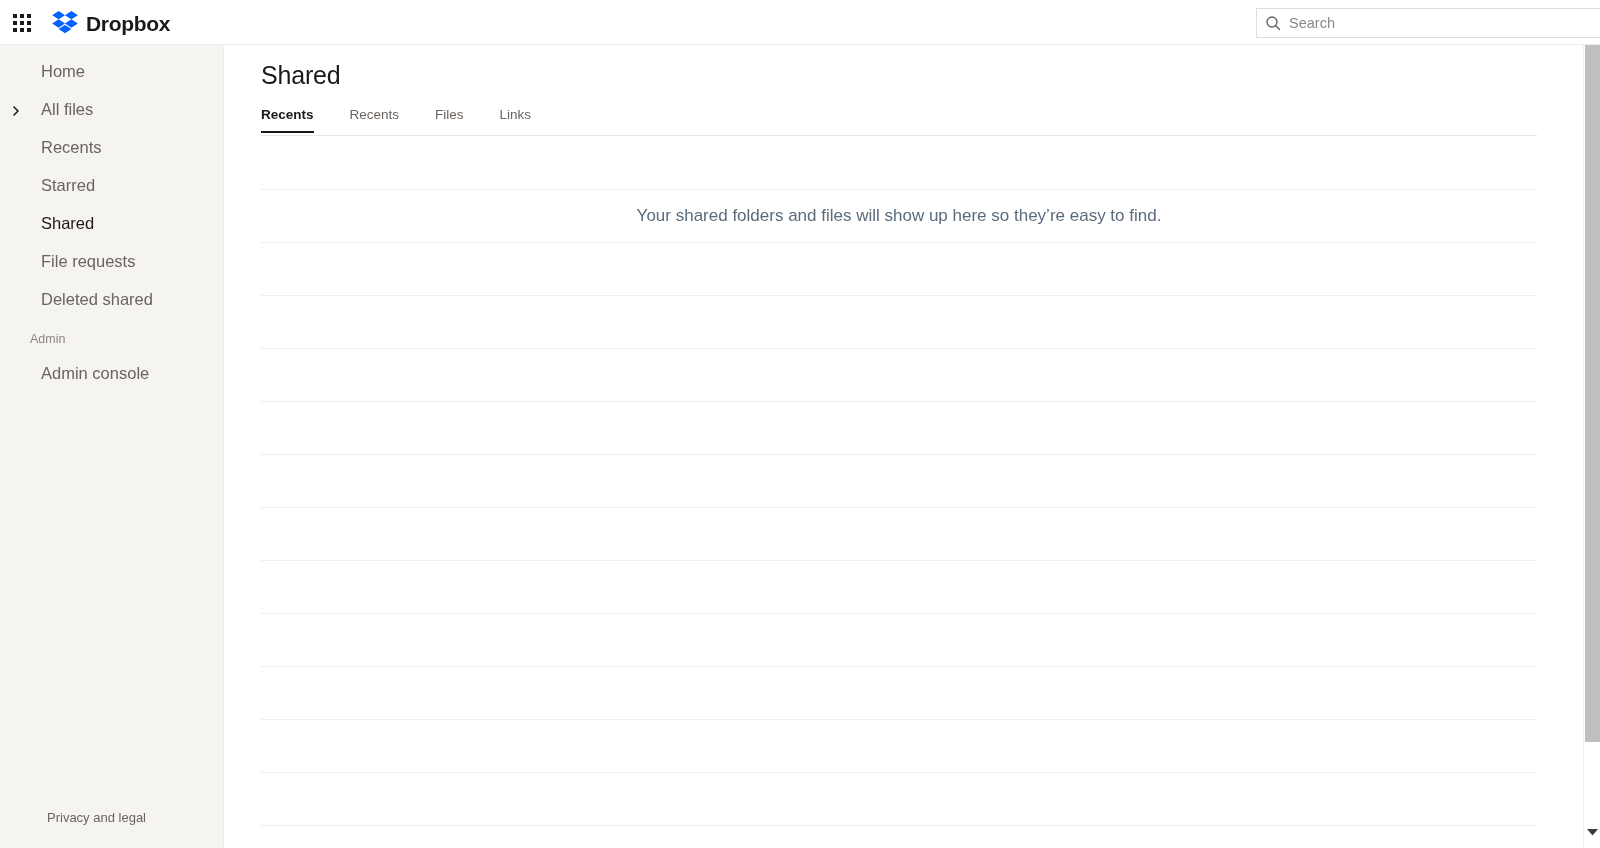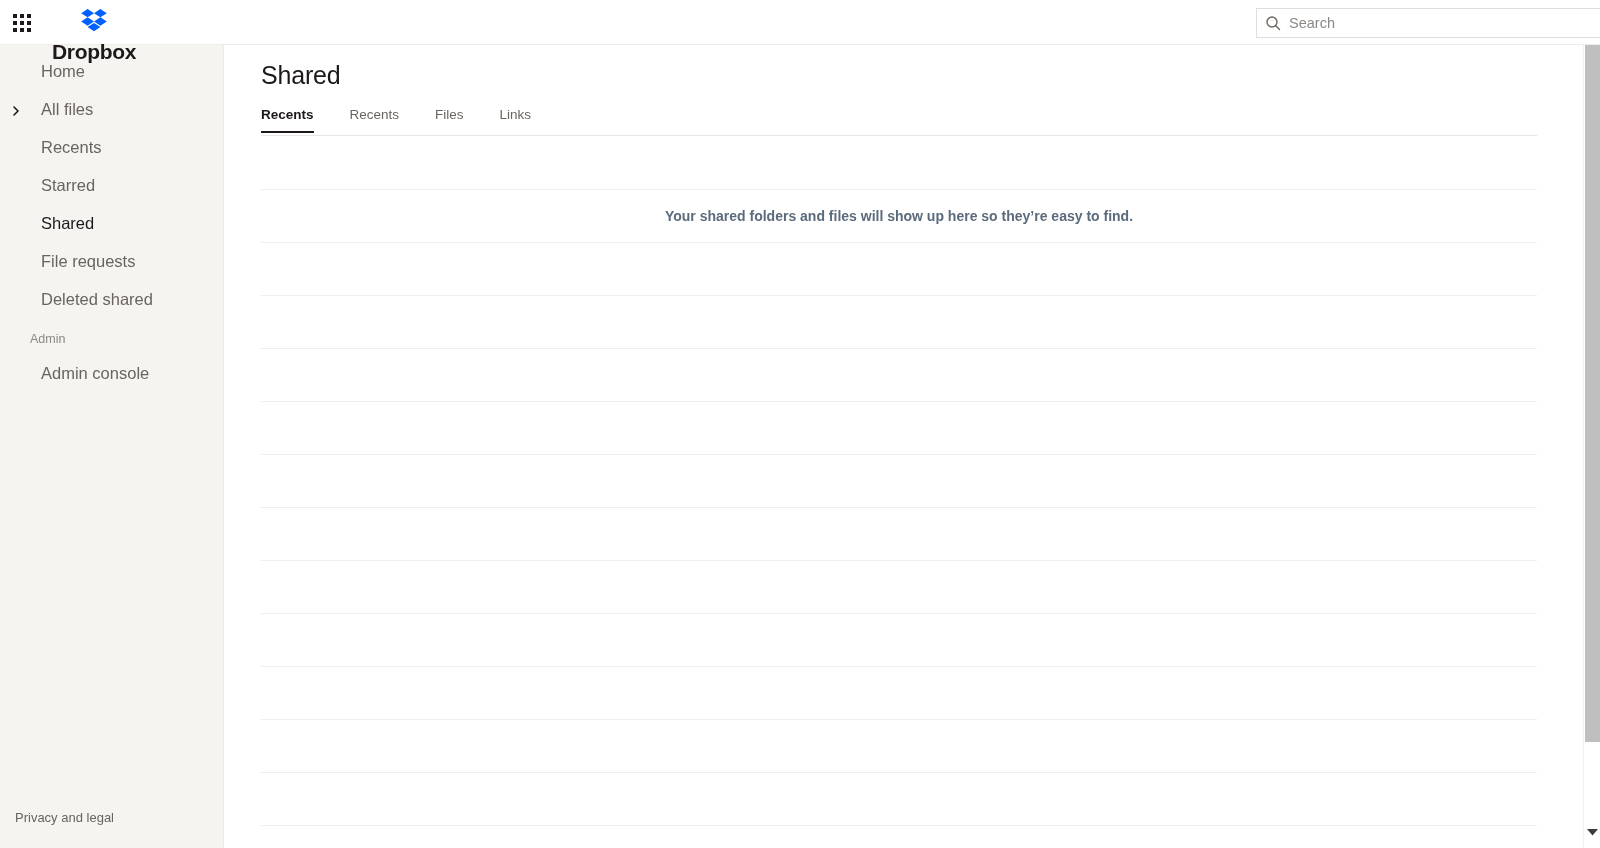--- a/index.html
+++ b/index.html
@@ -54,21 +54,20 @@
 
   .brand {
     position: absolute;
     left: 52px;
     top: 9px;
     height: 28px;
     display: flex;
     align-items: center;
     gap: 8px;
     cursor: pointer;
-    flex-direction: column;
   }
   .brand svg { display: block; }
   .brand-text {
     font-size: 21px;
     font-weight: bold;
     color: #1e1919;
     letter-spacing: -0.3px;
     line-height: 1;
   }
 
@@ -155,21 +154,21 @@
     font-size: 12.5px;
     color: #8d8884;
     margin-top: 6px;
   }
 
   .sidebar-footer {
     position: absolute;
     left: 0;
     bottom: 22px;
     width: 224px;
-    padding-left: 15px;
+    padding-left: 47px;
   }
   .footer-link {
     font-size: 13px;
     color: #6a645f;
     cursor: pointer;
     line-height: 1;
   }
 
   
   .main {
@@ -234,22 +233,22 @@
   }
   .row {
     height: 53px;
     border-bottom: 1px solid #f0efed;
     display: flex;
     align-items: center;
     justify-content: center;
   }
   .row.first { border-bottom: 1px solid #f0efed; }
   .empty-message {
-    font-size: 14px;
-    font-weight: bold;
+    font-size: 17px;
+    font-weight: normal;
     color: #5b6b7c;
     text-align: center;
   }
 
   
   .scrollbar {
     position: absolute;
     right: 0;
     top: 45px;
     width: 17px;

